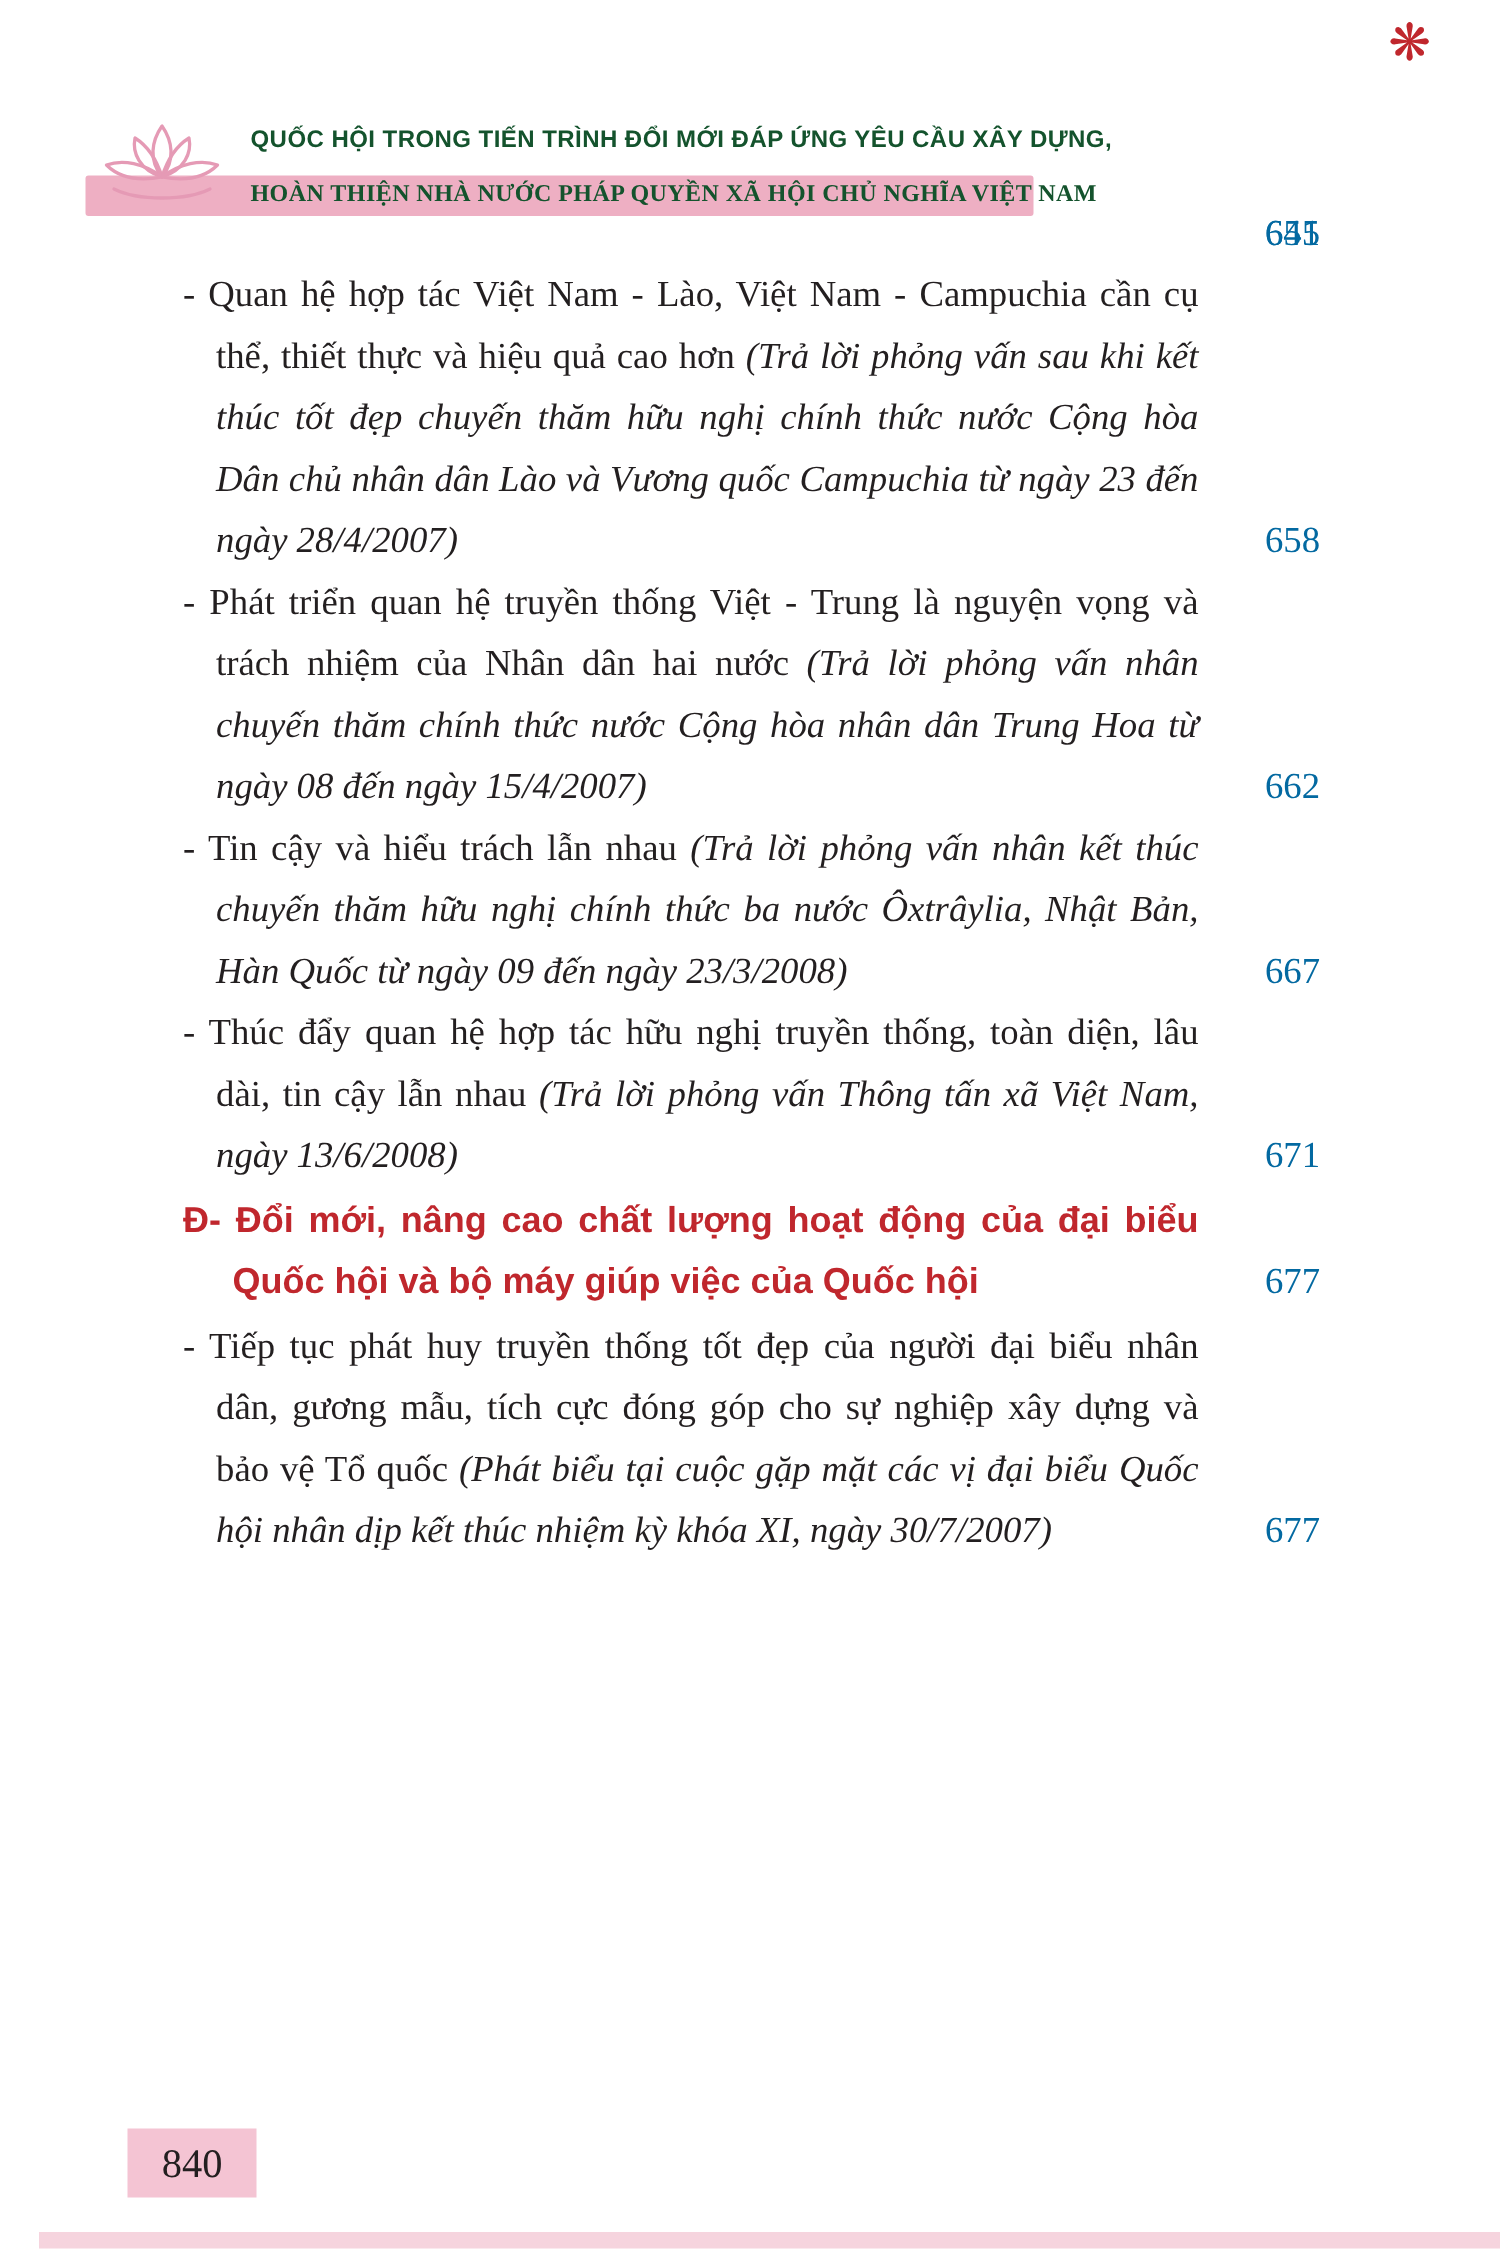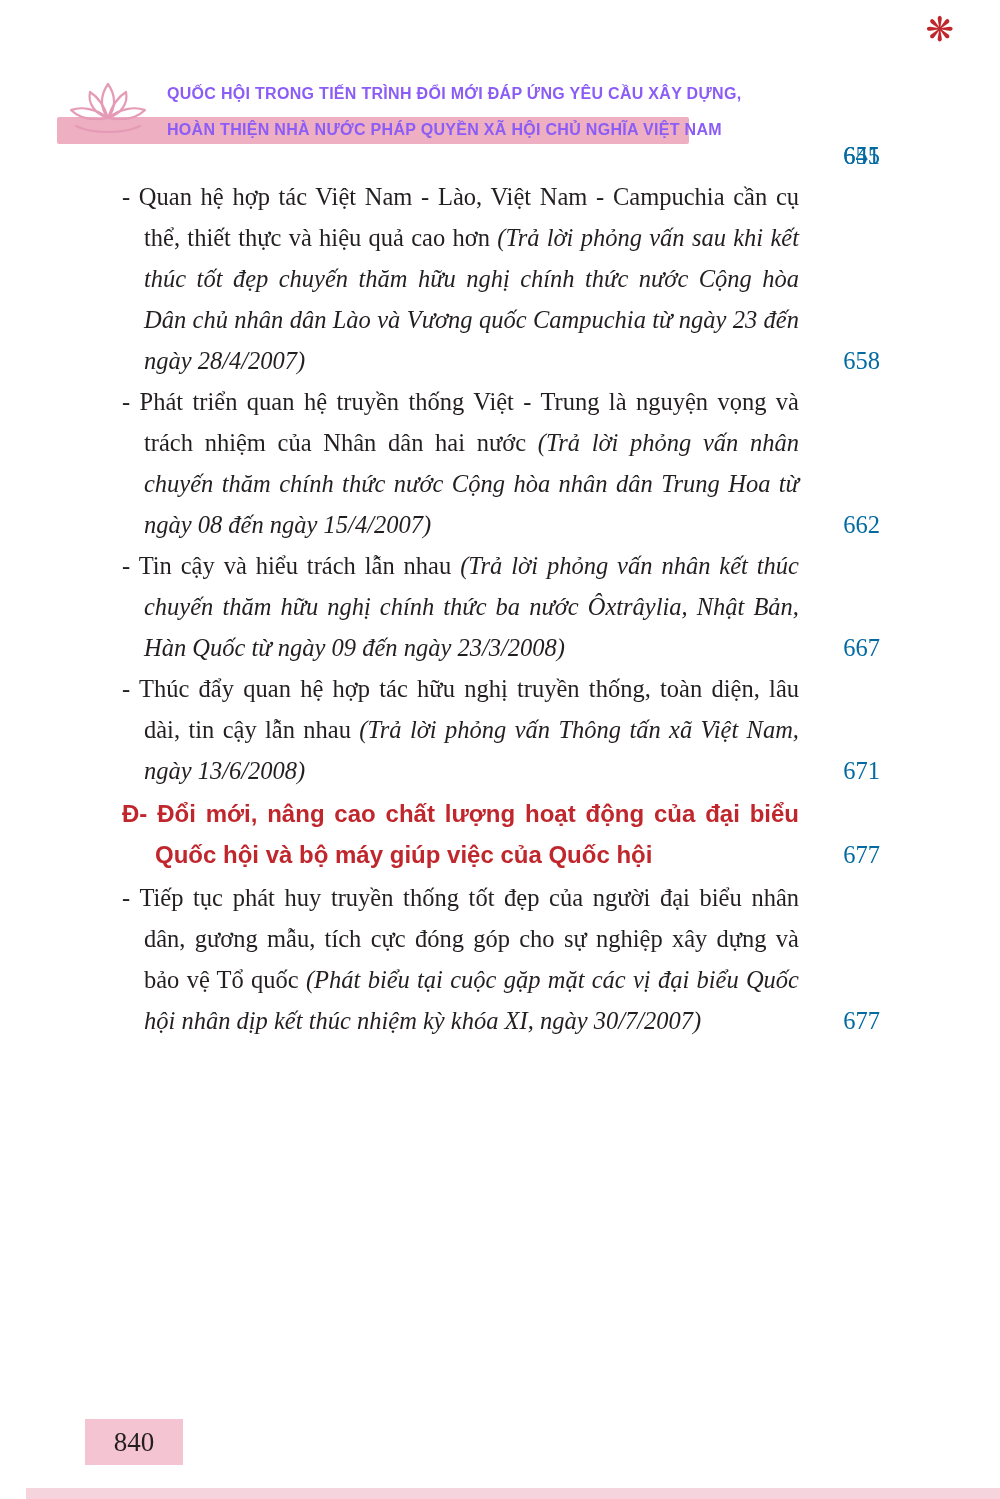--- a/index.html
+++ b/index.html
@@ -23,24 +23,24 @@
   .header { position: absolute; top: 80px; left: 0; width: 100%; height: 76px; }
   .band {
     position: absolute; top: 37px; left: 57px;
     width: 632px; height: 27px;
     background: #eeafc3; border-radius: 2px;
   }
   .hline {
     position: absolute; left: 167px; white-space: nowrap;
     font-family: "Liberation Sans", "DejaVu Sans", sans-serif;
     font-weight: bold; font-size: 16px; letter-spacing: 0.3px;
-    color: #8b5cf6;
+    color: #14532d;
   }
   .hline1 { top: 5px; }
-  .hline2 { top: 41px; }
+  .hline2 { top: 41px; font-family: Liberation Serif, serif; }
   .lotus { position: absolute; left: 58px; top: -6px; }
 
   
   .toc {
     position: absolute; top: 176px; left: 122px; width: 758px;
     font-size: 24.5px; line-height: 41px;
   }
   .entry { position: relative; padding-right: 81px; }
   .entry-text {
     display: block; text-align: justify;
@@ -53,21 +53,21 @@
   .page-num {
     position: absolute; right: 0; bottom: 0;
     font-family: "Liberation Serif", "DejaVu Serif", serif;
     font-weight: normal; font-style: normal;
     font-size: 24.5px; color: #0369a1;
   }
 
   
   .footer-pagebox {
     position: absolute; left: 85px; bottom: 34px;
-    width: 98px; height: 46px; background: #f4c4d3;
+    width: 86px; height: 46px; background: #f4c4d3;
     display: flex; align-items: center; justify-content: center;
     font-size: 27px;
   }
   .bottom-strip {
     position: absolute; left: 26px; right: 0; bottom: 0;
     height: 11px; background: #f6d4de;
   }
 </style>
 </head>
 <body>

